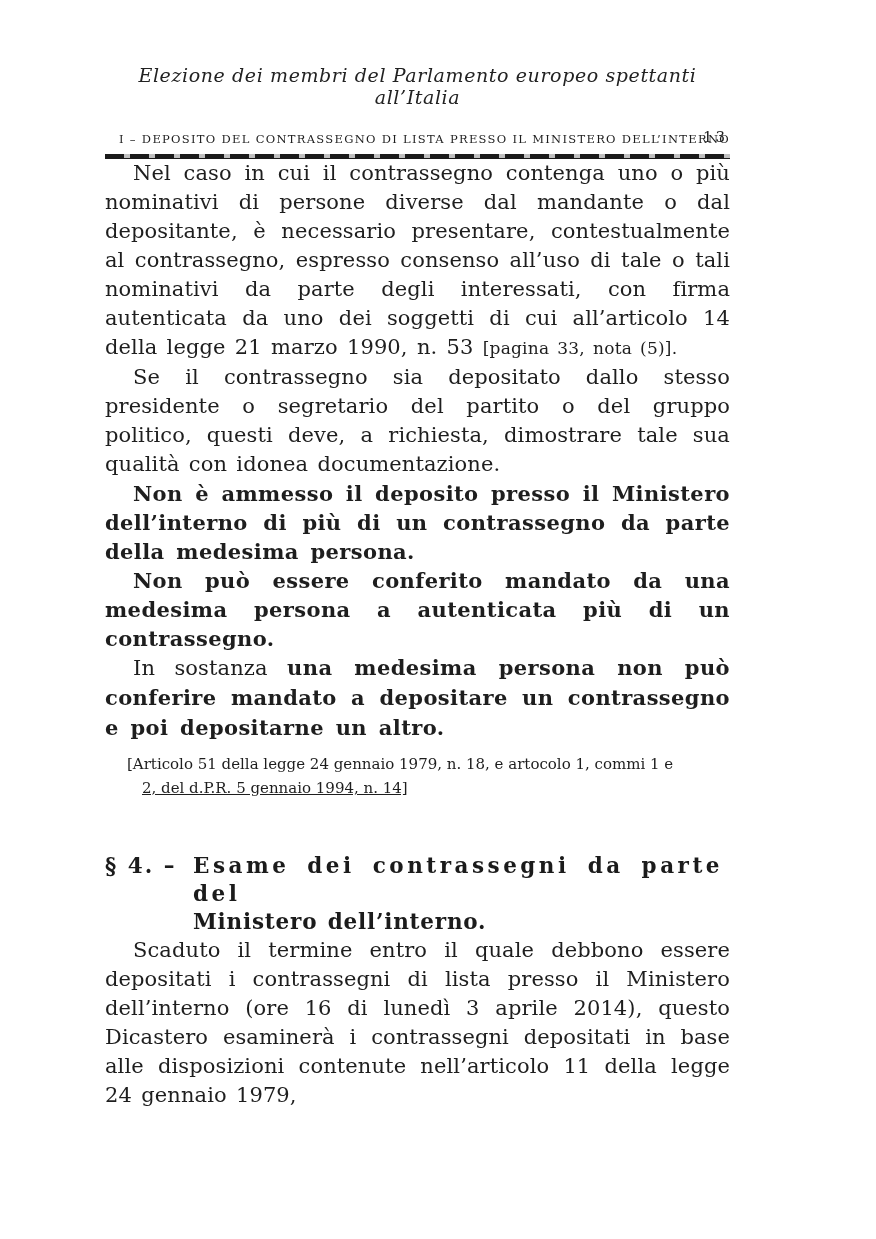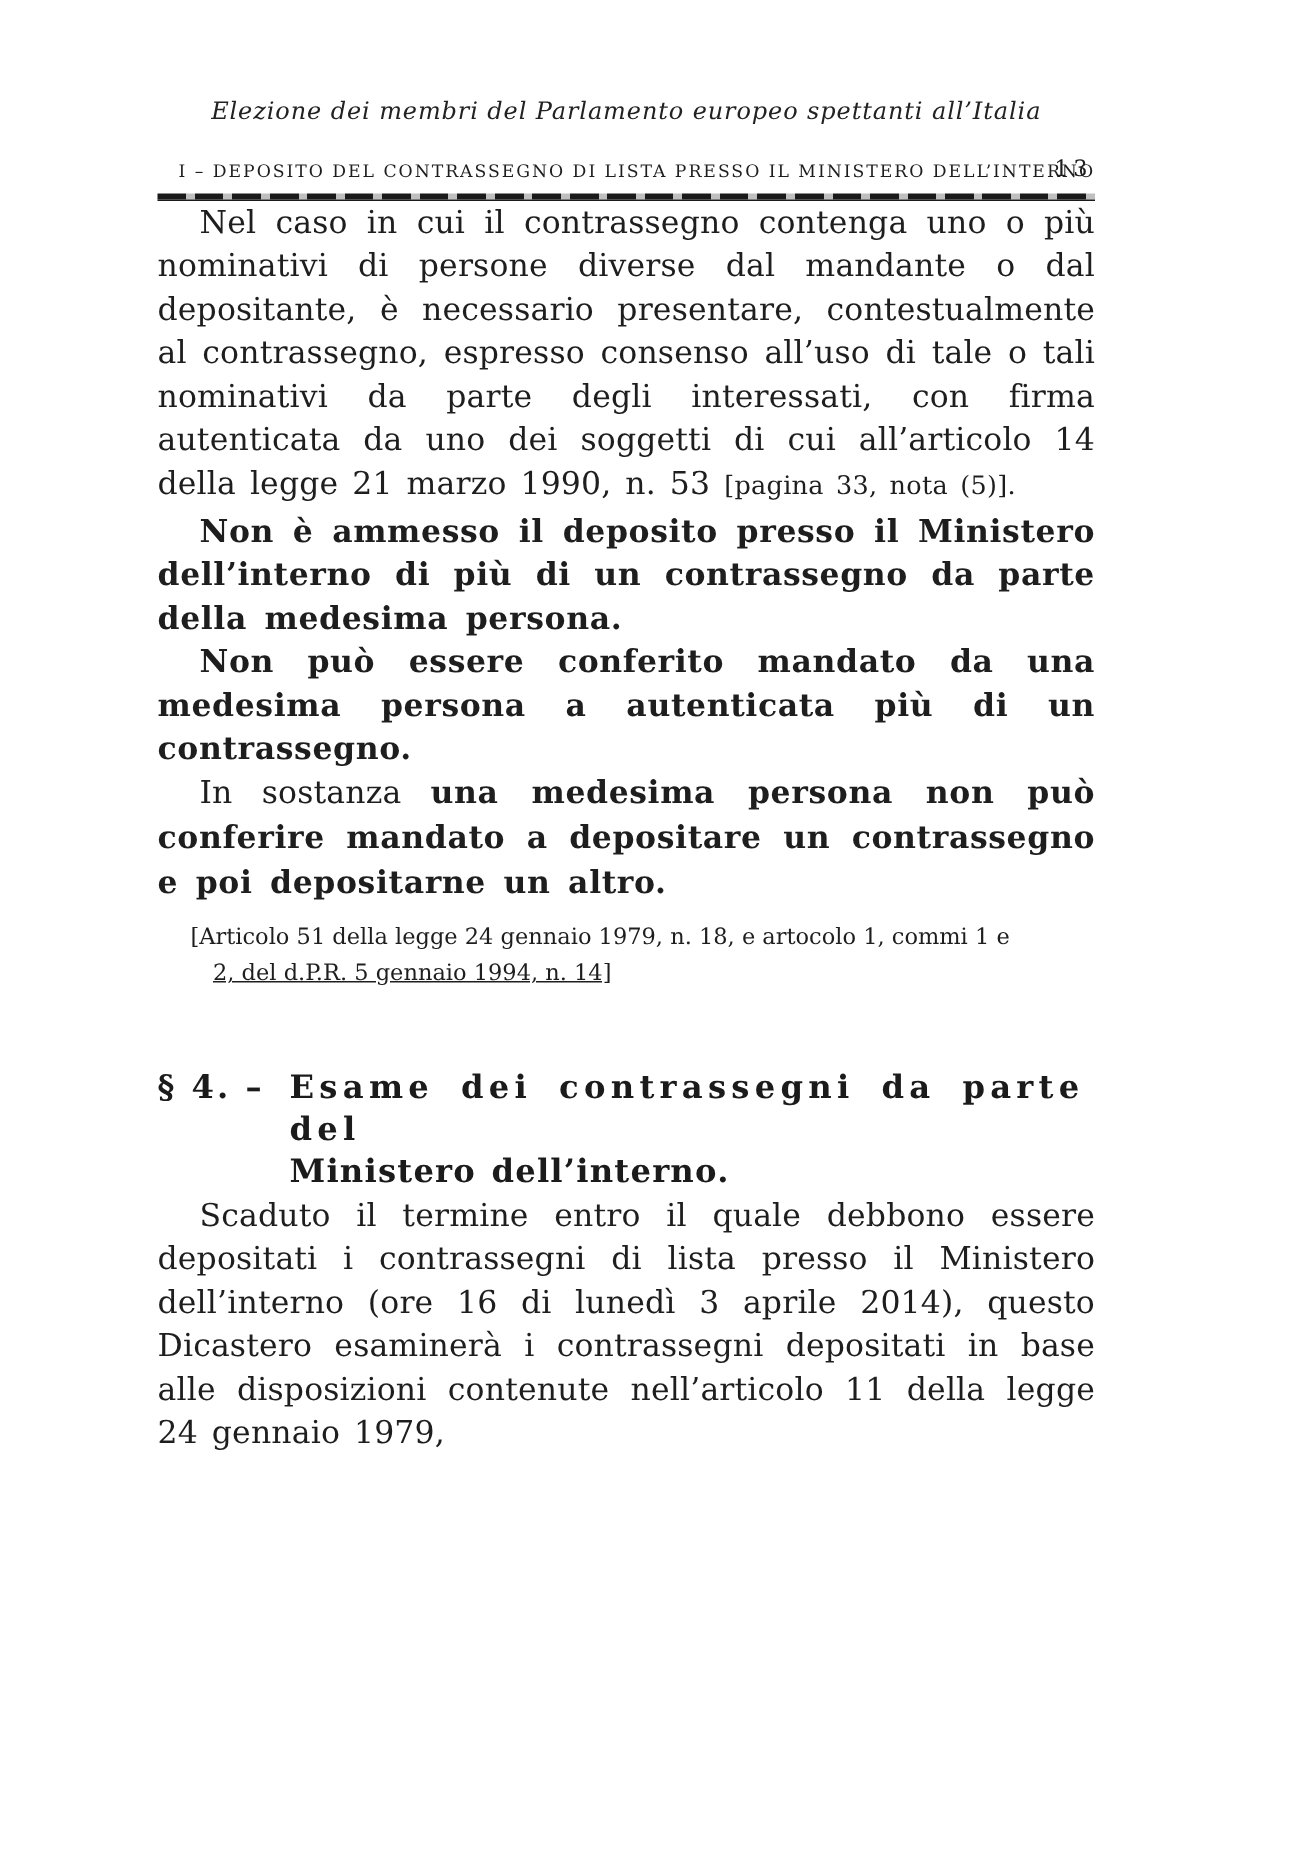--- a/index.html
+++ b/index.html
@@ -18,21 +18,21 @@
     box-sizing: border-box;
     width: 876px;
     height: 1239px;
     padding: 64px 146px 0 105px;
   }
 
   
   .running-title {
     text-align: center;
     font-style: italic;
-    font-size: 16px;
+    font-size: 19px;
     letter-spacing: 0.6px;
     color: #222;
   }
   .section-row {
     position: relative;
     margin-top: 24px;
     text-align: right;
     font-size: 11.5px;
     letter-spacing: 1.3px;
     white-space: nowrap;
@@ -116,20 +116,21 @@
     <div class="running-title">Elezione dei membri del Parlamento europeo spettanti all’Italia</div>
     <div class="section-row">
       <span class="section-label">I – DEPOSITO DEL CONTRASSEGNO DI LISTA PRESSO IL MINISTERO DELL’INTERNO</span>
       <span class="page-number">13</span>
     </div>
     <div class="header-rule"></div>
   </div>
 
   <p class="para mt-first"><span>Nel caso in cui il contrassegno contenga uno o più nominativi di persone diverse dal mandante o dal depositante, è necessario presentare, contestualmente al contrassegno, espresso consenso all’uso di tale o tali nominativi da parte degli interessati, con firma autenticata da uno dei soggetti di cui all’articolo 14 della legge 21 marzo 1990, n. 53</span> <span class="small-note">[pagina 33, nota (5)].</span></p>
 
+  <p class="para mt-p2">Se il contrassegno sia depositato dallo stesso presidente o segretario del partito o del gruppo politico, questi deve, a richiesta, dimostrare tale sua qualità con idonea documentazione.</p>
 
   <p class="para bold mt-b">Non è ammesso il deposito presso il Ministero dell’interno di più di un contrassegno da parte della medesima persona.</p>
 
   <p class="para bold mt-b">Non può essere conferito mandato da una medesima persona a autenticata più di un contrassegno.</p>
 
   <p class="para mt-b"><span>In sostanza</span> <span class="boldtext">una medesima persona non può conferire mandato a depositare un contrassegno e poi depositarne un altro.</span></p>
 
   <div class="citation">
     <span>[Articolo 51 della legge 24 gennaio 1979, n. 18, e artocolo 1, commi 1 e</span><br>
     <span class="cit-line2">2, del d.P.R. 5 gennaio 1994, n. 14]</span>

